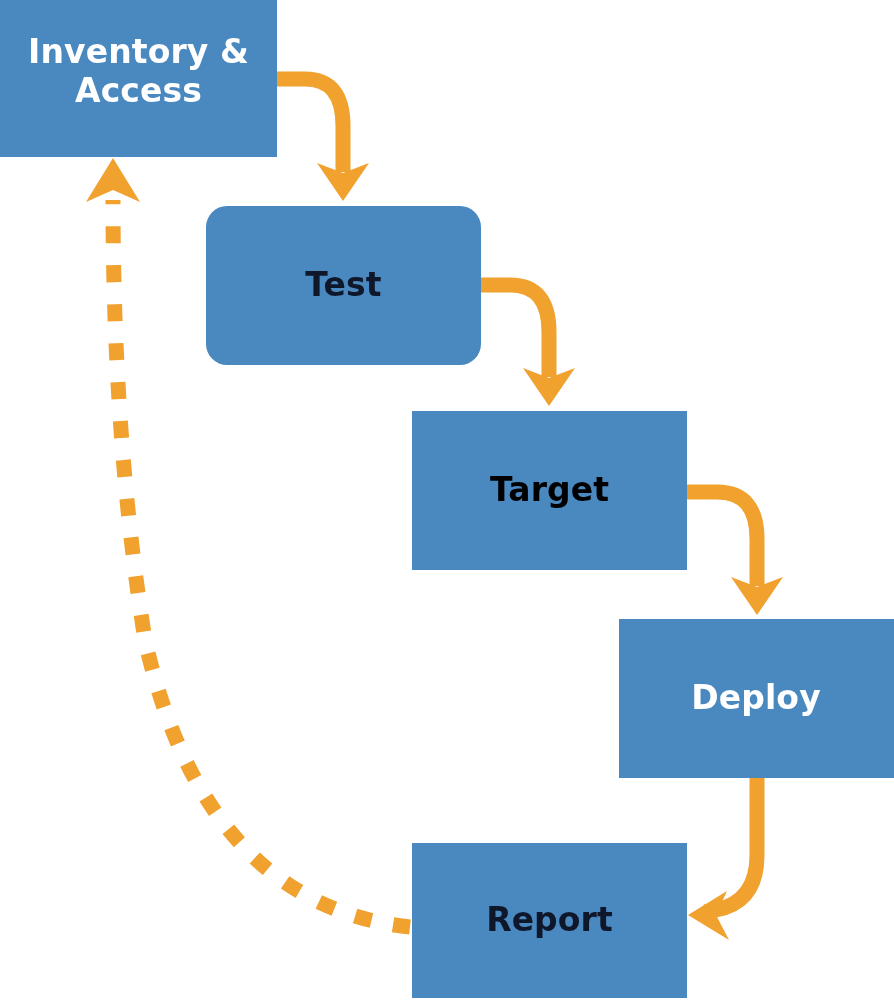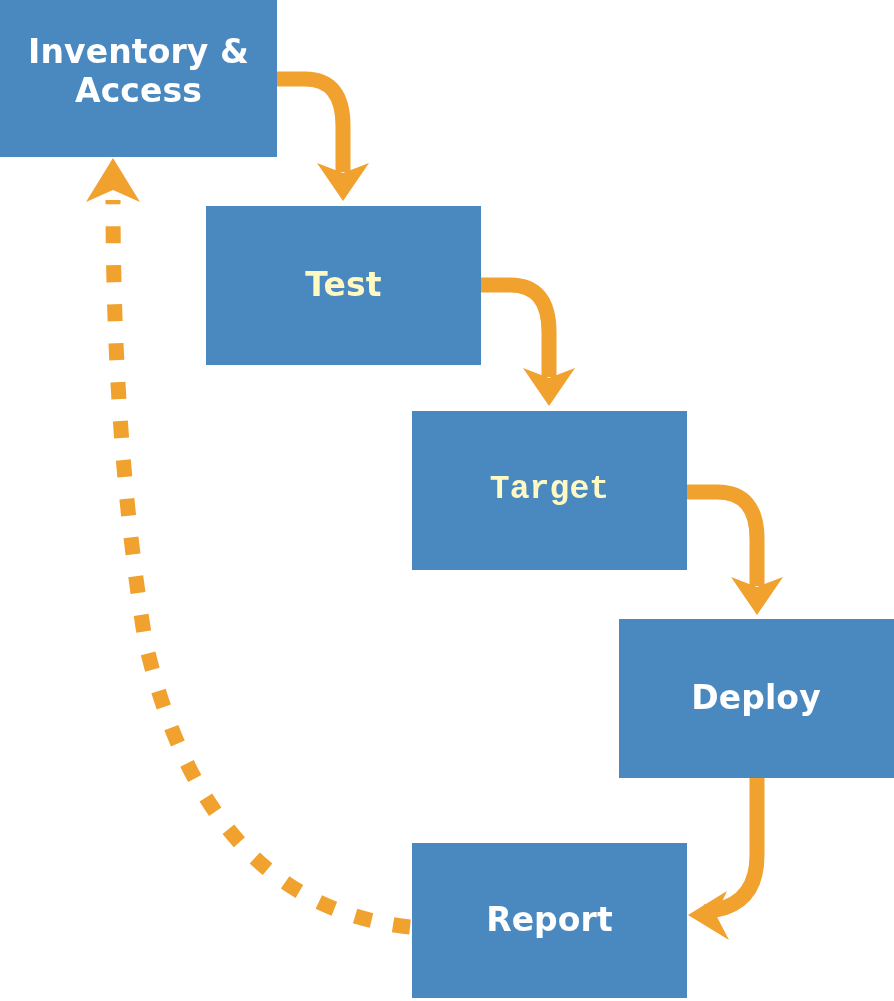--- a/index.html
+++ b/index.html
@@ -103,29 +103,29 @@
       <path d="M 410 927 Q 205 905 145 640 Q 113 440 113 200" fill="none" stroke="#F0A12E" stroke-width="15" stroke-dasharray="17 22" stroke-linecap="butt"></path>
       <path d="M 113 158 L 86 202 L 113 190 L 140 202 Z" fill="#F0A12E"></path>
     </g>
   </svg>
 
   <div class="node" id="node-inventory" style="background: rgb(74, 136, 192); color: rgb(255, 255, 255);">
     <span class="node-label">Inventory &amp;
 Access</span>
   </div>
 
-  <div class="node" id="node-test" style="background: rgb(74, 136, 192); color: #fef9c3;">
+  <div class="node" id="node-test" style="background: rgb(74, 136, 192); color: #0f172a; border-radius: 21px;">
     <span class="node-label">Test</span>
   </div>
 
-  <div class="node" id="node-target" style="background: rgb(74, 136, 192); color: #fef9c3; font-family: Liberation Mono, monospace;">
+  <div class="node" id="node-target" style="background: rgb(74, 136, 192); color: #000000;">
     <span class="node-label">Target</span>
   </div>
 
   <div class="node" id="node-deploy" style="background: rgb(74, 136, 192); color: rgb(255, 255, 255);">
     <span class="node-label">Deploy</span>
   </div>
 
-  <div class="node" id="node-report" style="background: rgb(74, 136, 192); color: #ffffff;">
+  <div class="node" id="node-report" style="background: rgb(74, 136, 192); color: #0f172a;">
     <span class="node-label">Report</span>
   </div>
 
 </div>
 
 </body></html>

